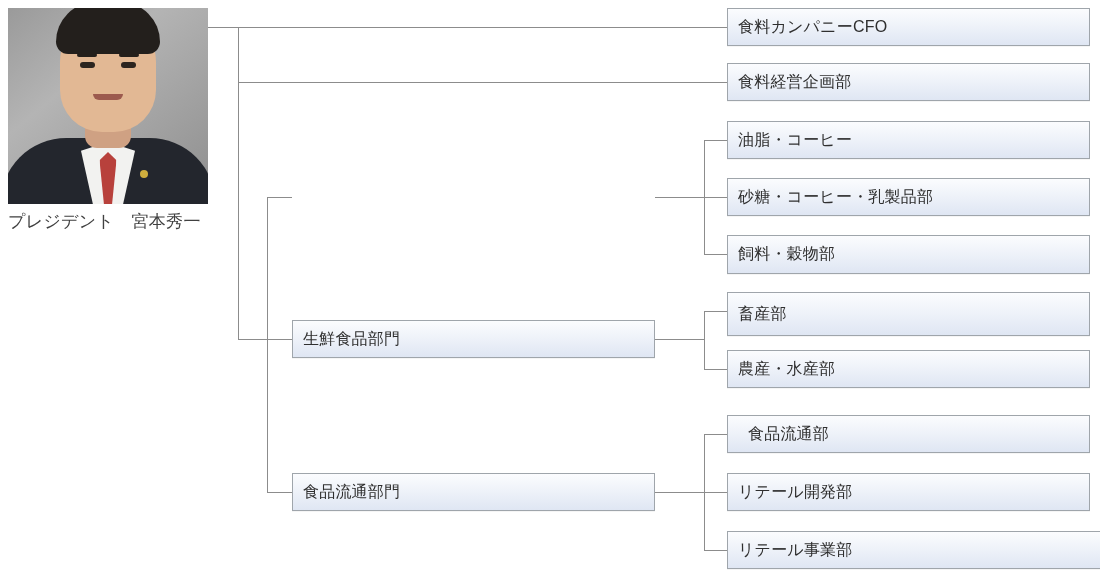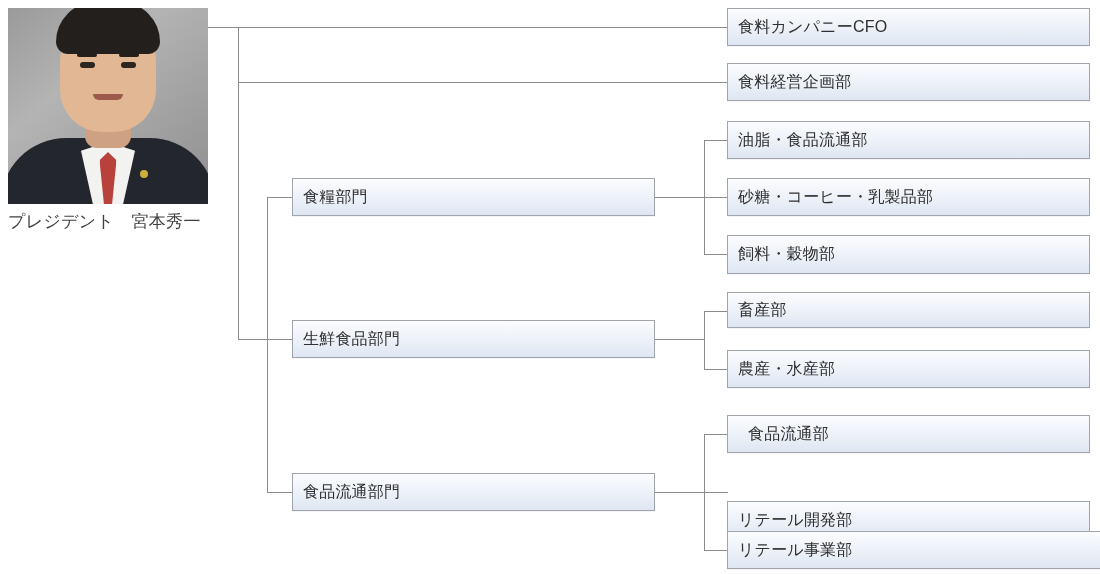--- a/index.html
+++ b/index.html
@@ -215,28 +215,27 @@
 
   <div class="conn h" style="left:655px; top:492px; width:50px;"></div>
   <div class="conn v" style="left:704px; top:434px; height:116px;"></div>
   <div class="conn h" style="left:704px; top:434px; width:24px;"></div>
   <div class="conn h" style="left:704px; top:492px; width:24px;"></div>
   <div class="conn h" style="left:704px; top:550px; width:24px;"></div>
 
   <div class="node-box" style="left:727px; top:8px; width:363px; height:38px;">食料カンパニーCFO</div>
   <div class="node-box" style="left:727px; top:63px; width:363px; height:38px;">食料経営企画部</div>
 
-  <div class="node-box" style="left:292px; top:178px; width:363px; height:38px;">食糧部門</div>
   <div class="node-box" style="left:292px; top:320px; width:363px; height:38px;">生鮮食品部門</div>
   <div class="node-box" style="left:292px; top:473px; width:363px; height:38px;">食品流通部門</div>
 
-  <div class="node-box" style="left:727px; top:121px; width:363px; height:38px;">油脂・食品流通部</div>
+  <div class="node-box" style="left:727px; top:121px; width:363px; height:38px;">油脂・コーヒー</div>
   <div class="node-box" style="left:727px; top:178px; width:363px; height:38px;">砂糖・コーヒー・乳製品部</div>
   <div class="node-box" style="left:727px; top:235px; width:363px; height:39px;">飼料・穀物部</div>
 
-  <div class="node-box" style="left:727px; top:292px; width:363px; height:36px;">畜産部</div>
+  <div class="node-box" style="left:727px; top:292px; width:363px; height:44px;">畜産部</div>
   <div class="node-box" style="left:727px; top:350px; width:363px; height:38px;">農産・水産部</div>
 
   <div class="node-box" style="left:727px; top:415px; width:363px; height:38px;padding-left:20px;">食品流通部</div>
-  <div class="node-box" style="left:727px; top:501px; width:363px; height:38px;">リテール開発部</div>
+  <div class="node-box" style="left:727px; top:473px; width:363px; height:38px;">リテール開発部</div>
   <div class="node-box" style="left:727px; top:531px; width:432px; height:38px;">リテール事業部</div>
 
 </div>
 
 </body></html>

